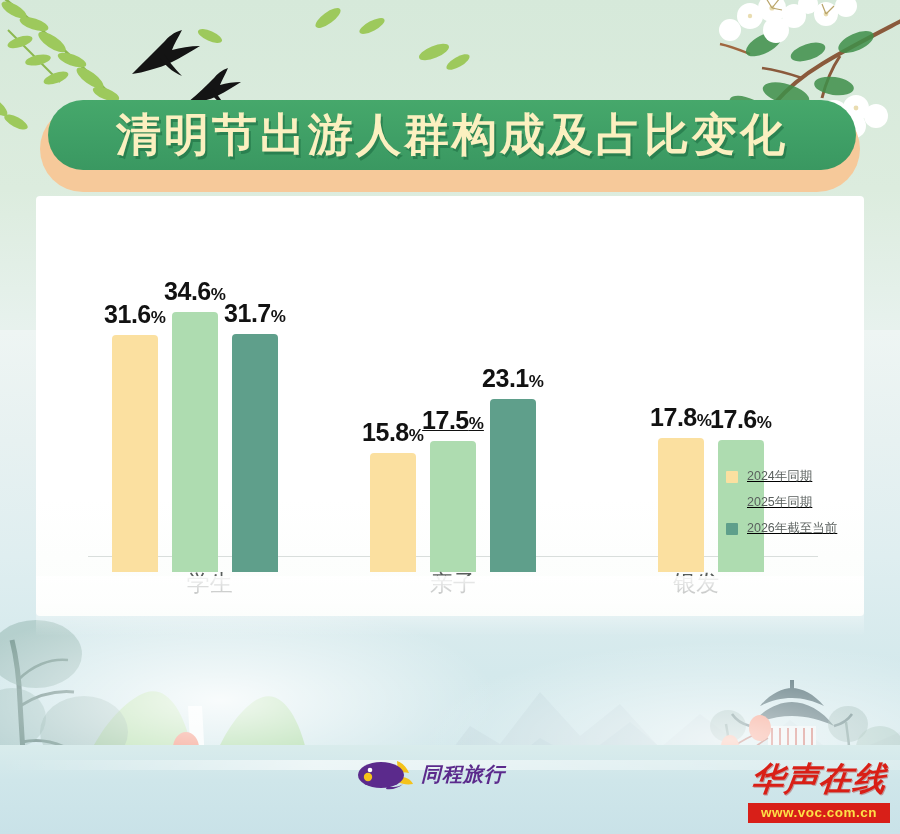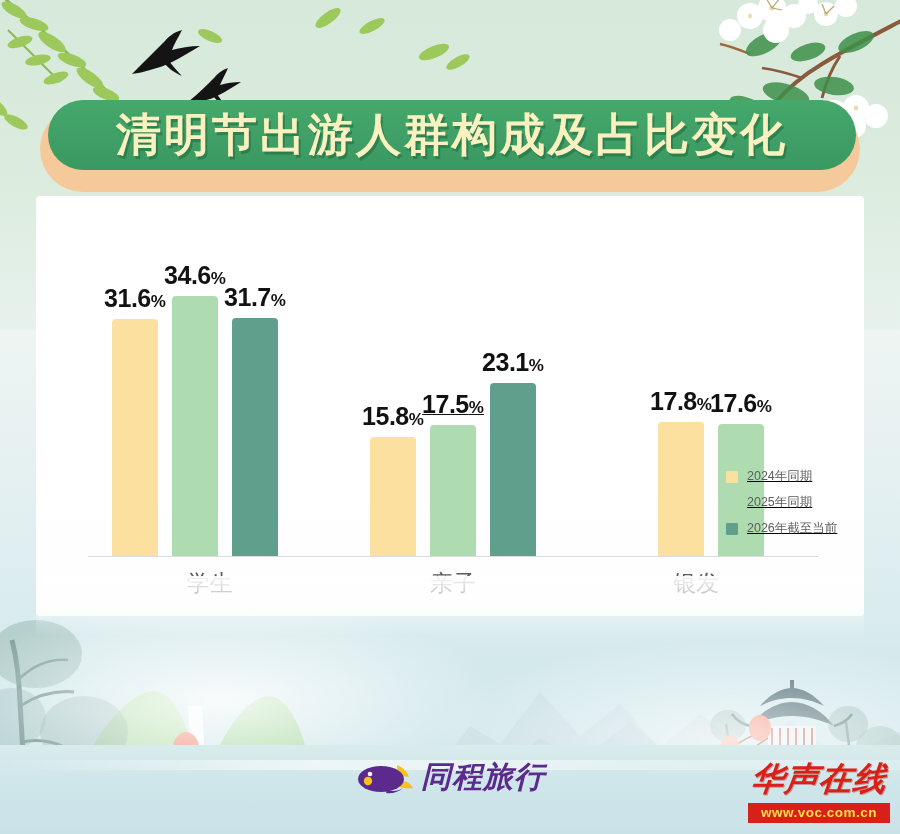--- a/index.html
+++ b/index.html
@@ -75,21 +75,21 @@
     background:linear-gradient(180deg,rgba(255,255,255,.95),rgba(255,255,255,0));
     pointer-events:none;
   }
 
   .plot{position:absolute;left:0;top:0;width:828px;height:420px;}
   .baseline{
     position:absolute;left:52px;top:360px;width:730px;height:1px;background:#d9dedc;
   }
 
   .groups{
-    position:absolute;left:52px;top:40px;width:730px;height:320px;
+    position:absolute;left:52px;top:56px;width:730px;height:320px;
     display:flex;justify-content:space-around;align-items:flex-start;gap:44px;
   }
   .group{width:210px;height:320px;position:relative;}
   .bars{
     position:absolute;left:0;bottom:0;width:210px;height:320px;
     display:flex;justify-content:center;align-items:flex-end;gap:14px;
   }
   .bar-slot{width:46px;position:relative;display:flex;flex-direction:column;justify-content:flex-end;align-items:center;height:320px;}
   .bar-label{
     position:absolute;left:50%;transform:translateX(-50%);
@@ -114,21 +114,21 @@
   
   .legend{position:absolute;left:690px;top:272px;}
   .legend-row{display:flex;align-items:center;margin-bottom:9px;text-decoration:underline;}
   .swatch{width:12px;height:12px;margin-right:9px;border-radius:1px;}
   .legend-text{font-size:12.5px;color:#5a605e;font-family:"Liberation Sans","DejaVu Sans",sans-serif;white-space:nowrap;}
 
   
   .brand{position:absolute;left:357px;top:757px;display:flex;align-items:center;}
   .brand-mark{width:56px;height:34px;position:relative;margin-right:8px;}
   .brand-text{
-    color:#5b2a8c;font-size:30px;font-weight:700;letter-spacing:1px;font-style:italic;
+    color:#5b2a8c;font-size:20px;font-weight:700;letter-spacing:1px;font-style:italic;
     font-family:"Liberation Sans","DejaVu Sans",sans-serif;
   }
 
   
   .watermark{position:absolute;left:748px;top:757px;width:142px;}
   .wm-cal{
     height:44px;color:#d91f16;font-size:33px;font-weight:700;font-style:italic;
     letter-spacing:1px;text-align:center;line-height:44px;
     font-family:"Liberation Serif","DejaVu Serif",serif;
     text-shadow:1px 1px 0 rgba(160,10,10,.35);

